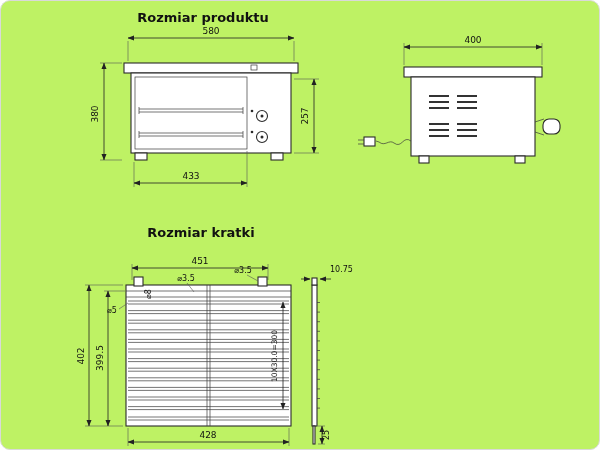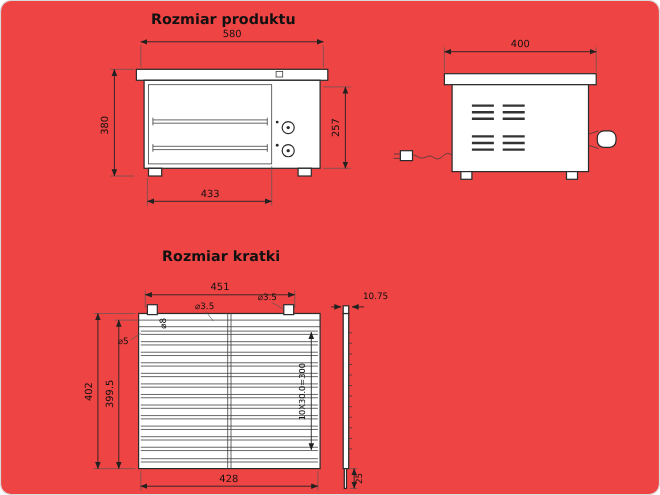--- a/index.html
+++ b/index.html
@@ -1,16 +1,16 @@
 <!DOCTYPE html>
 <html><head>
 <meta charset="utf-8">
 <style>
   html,body{margin:0;padding:0;background:#ffffff;}
-  .canvas{width:600px;height:450px;box-sizing:border-box;border:1px solid #d9d9d9;border-radius:10px;background:#ef4444;overflow:hidden;}
+  .canvas{width:600px;height:450px;box-sizing:border-box;border:1px solid #d9d9d9;border-radius:10px;background:#bef264;overflow:hidden;}
   svg{display:block;}
   .objf{fill:#ffffff;stroke:#2b2b2b;stroke-width:1.1;}
   .thin{fill:none;stroke:#3a3a3a;stroke-width:0.7;}
   .dim{stroke:#222222;stroke-width:0.8;fill:none;}
   .ext{stroke:#555555;stroke-width:0.6;fill:none;}
   .vent{stroke:#333333;stroke-width:2.2;fill:none;}
   text{font-family:"DejaVu Sans","Liberation Sans",sans-serif;font-size:9px;fill:#111111;}
   .title-text{font-size:13px;font-weight:700;}
   .small{font-size:8px;}
   .tiny{font-size:7.5px;}

